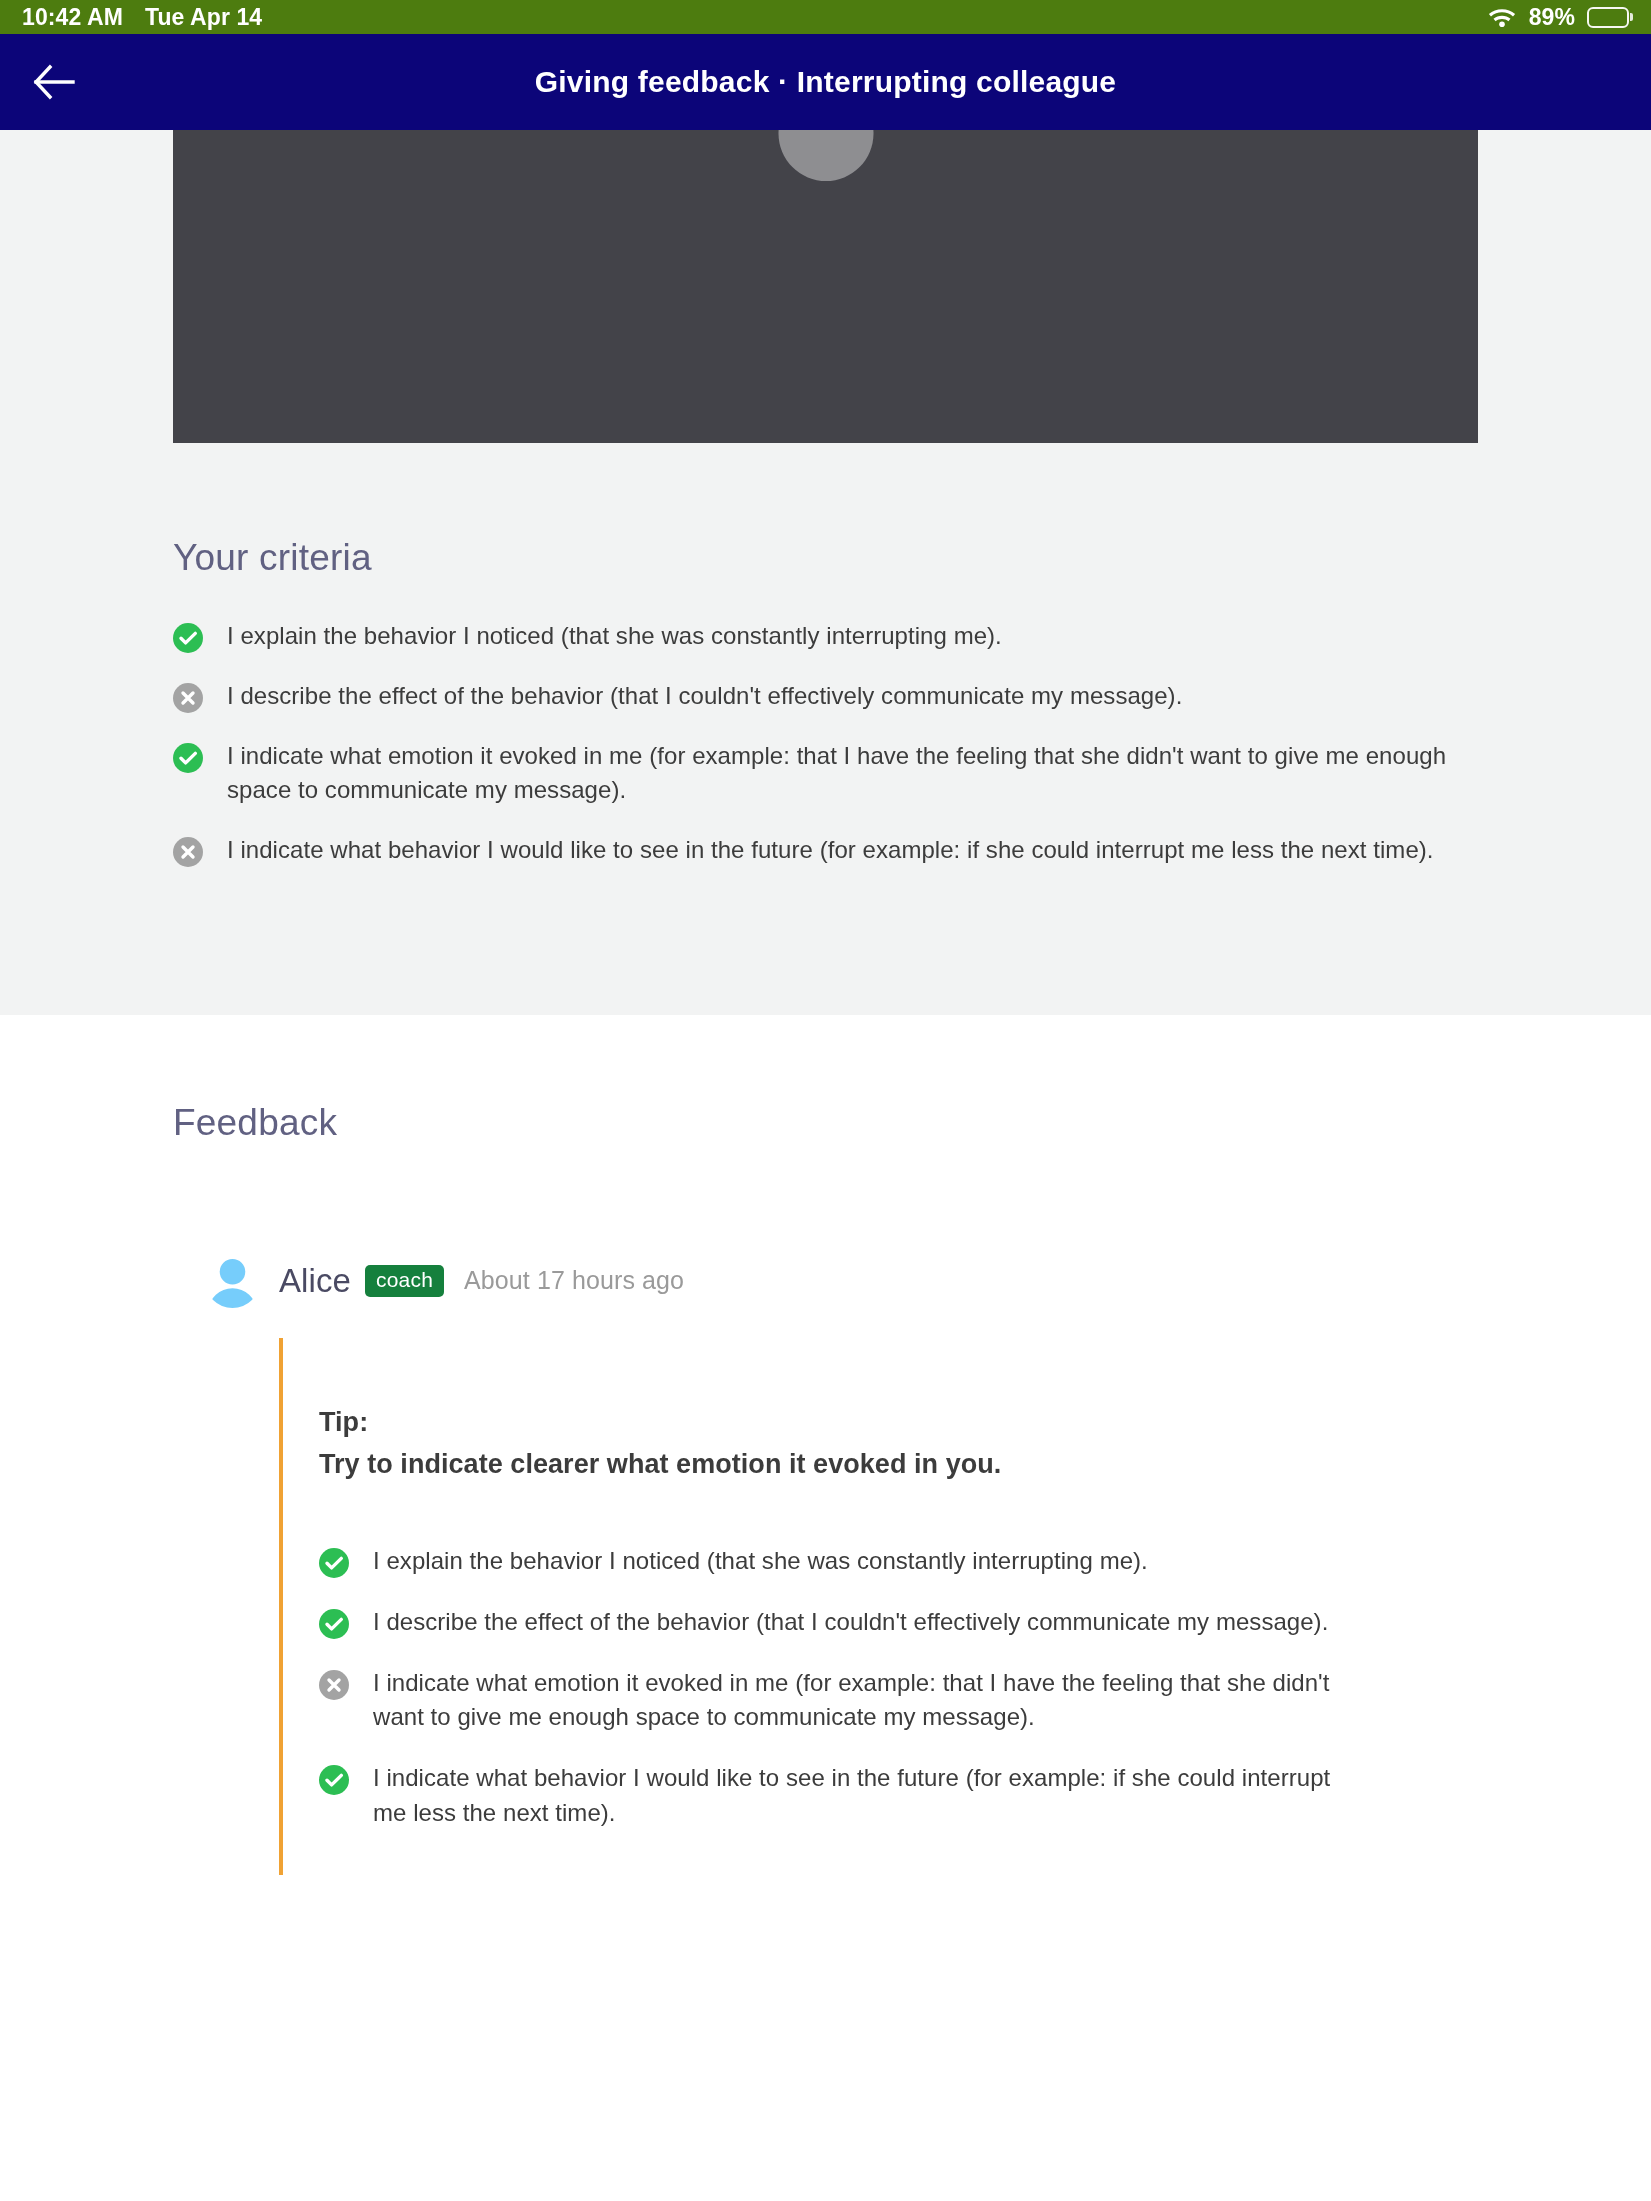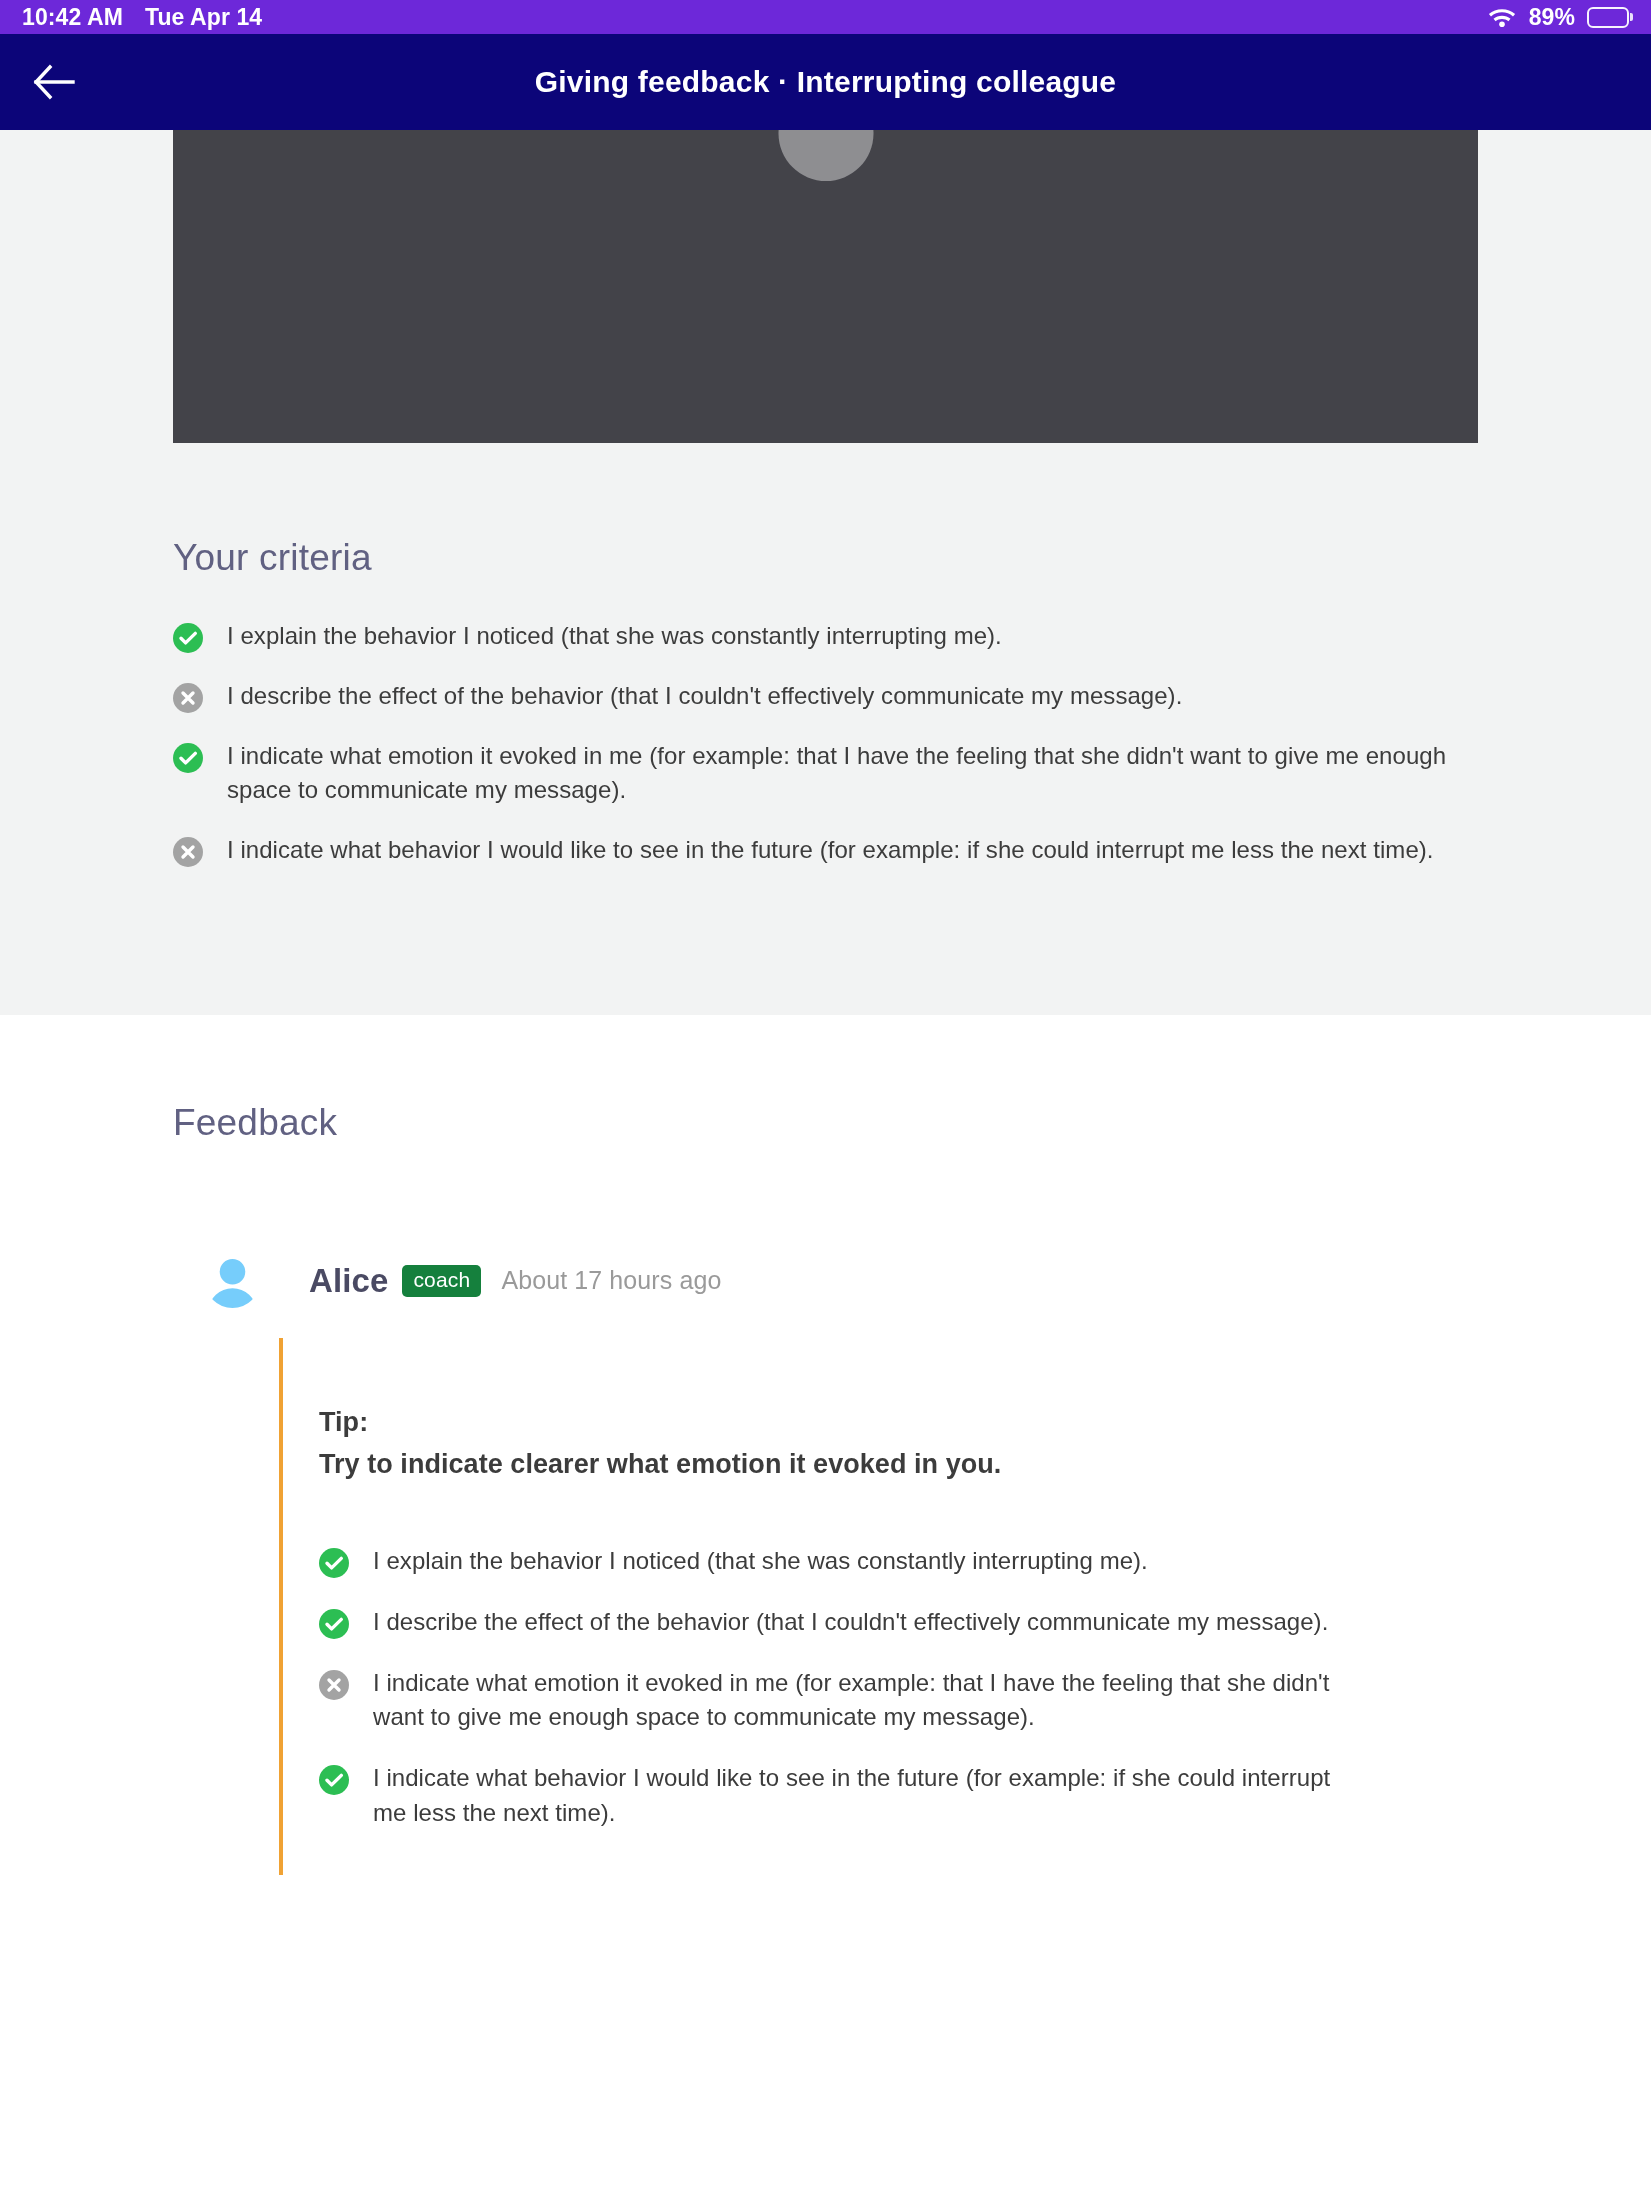--- a/index.html
+++ b/index.html
@@ -17,21 +17,21 @@
     overflow: hidden;
     background: #ffffff;
   }
 
   
   .statusbar {
     position: absolute;
     top: 0; left: 0;
     width: 1651px;
     height: 34px;
-    background: #6d28d9;
+    background: #4d7c0f;
     color: #ffffff;
     display: flex;
     align-items: center;
     padding: 7px 22px;
     font-size: 23px;
     font-weight: bold;
     letter-spacing: 0.1px;
   }
   .statusbar .sb-left { display: flex; align-items: center; gap: 22px; }
   .statusbar .sb-right {
@@ -182,23 +182,22 @@
   .fb-main { flex: 1 1 auto; }
   .fb-head {
     display: flex;
     align-items: center;
     height: 55px;
     gap: 14px;
   }
   .author {
     font-size: 33px;
     color: #4a4a63;
-    font-weight: 700;
+    font-weight: 400;
     letter-spacing: 0.1px;
-    margin-left: 30px;
   }
   .badge {
     background: #15803d;
     color: #ffffff;
     font-size: 21px;
     border-radius: 5px;
     padding: 3px 11px 5px;
     letter-spacing: 0.2px;
   }
   .timestamp {

